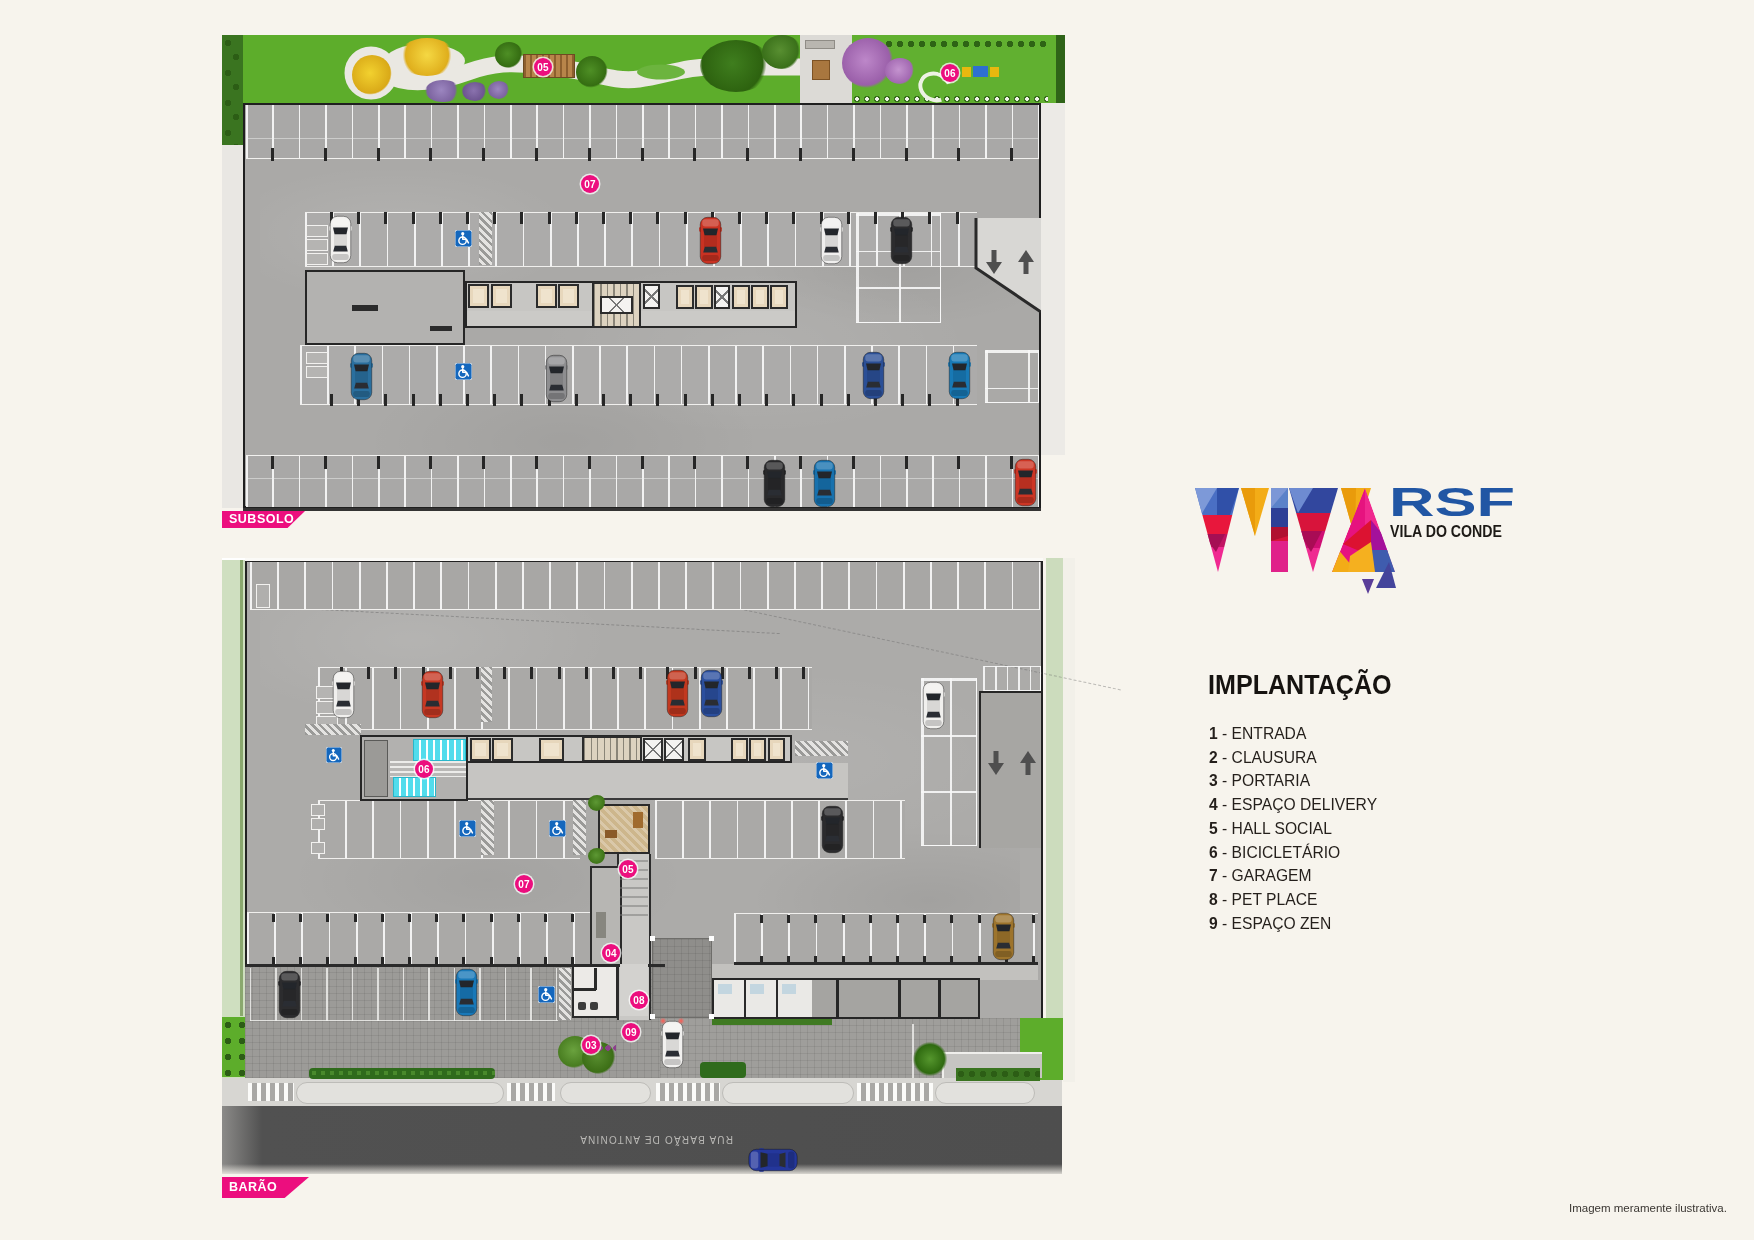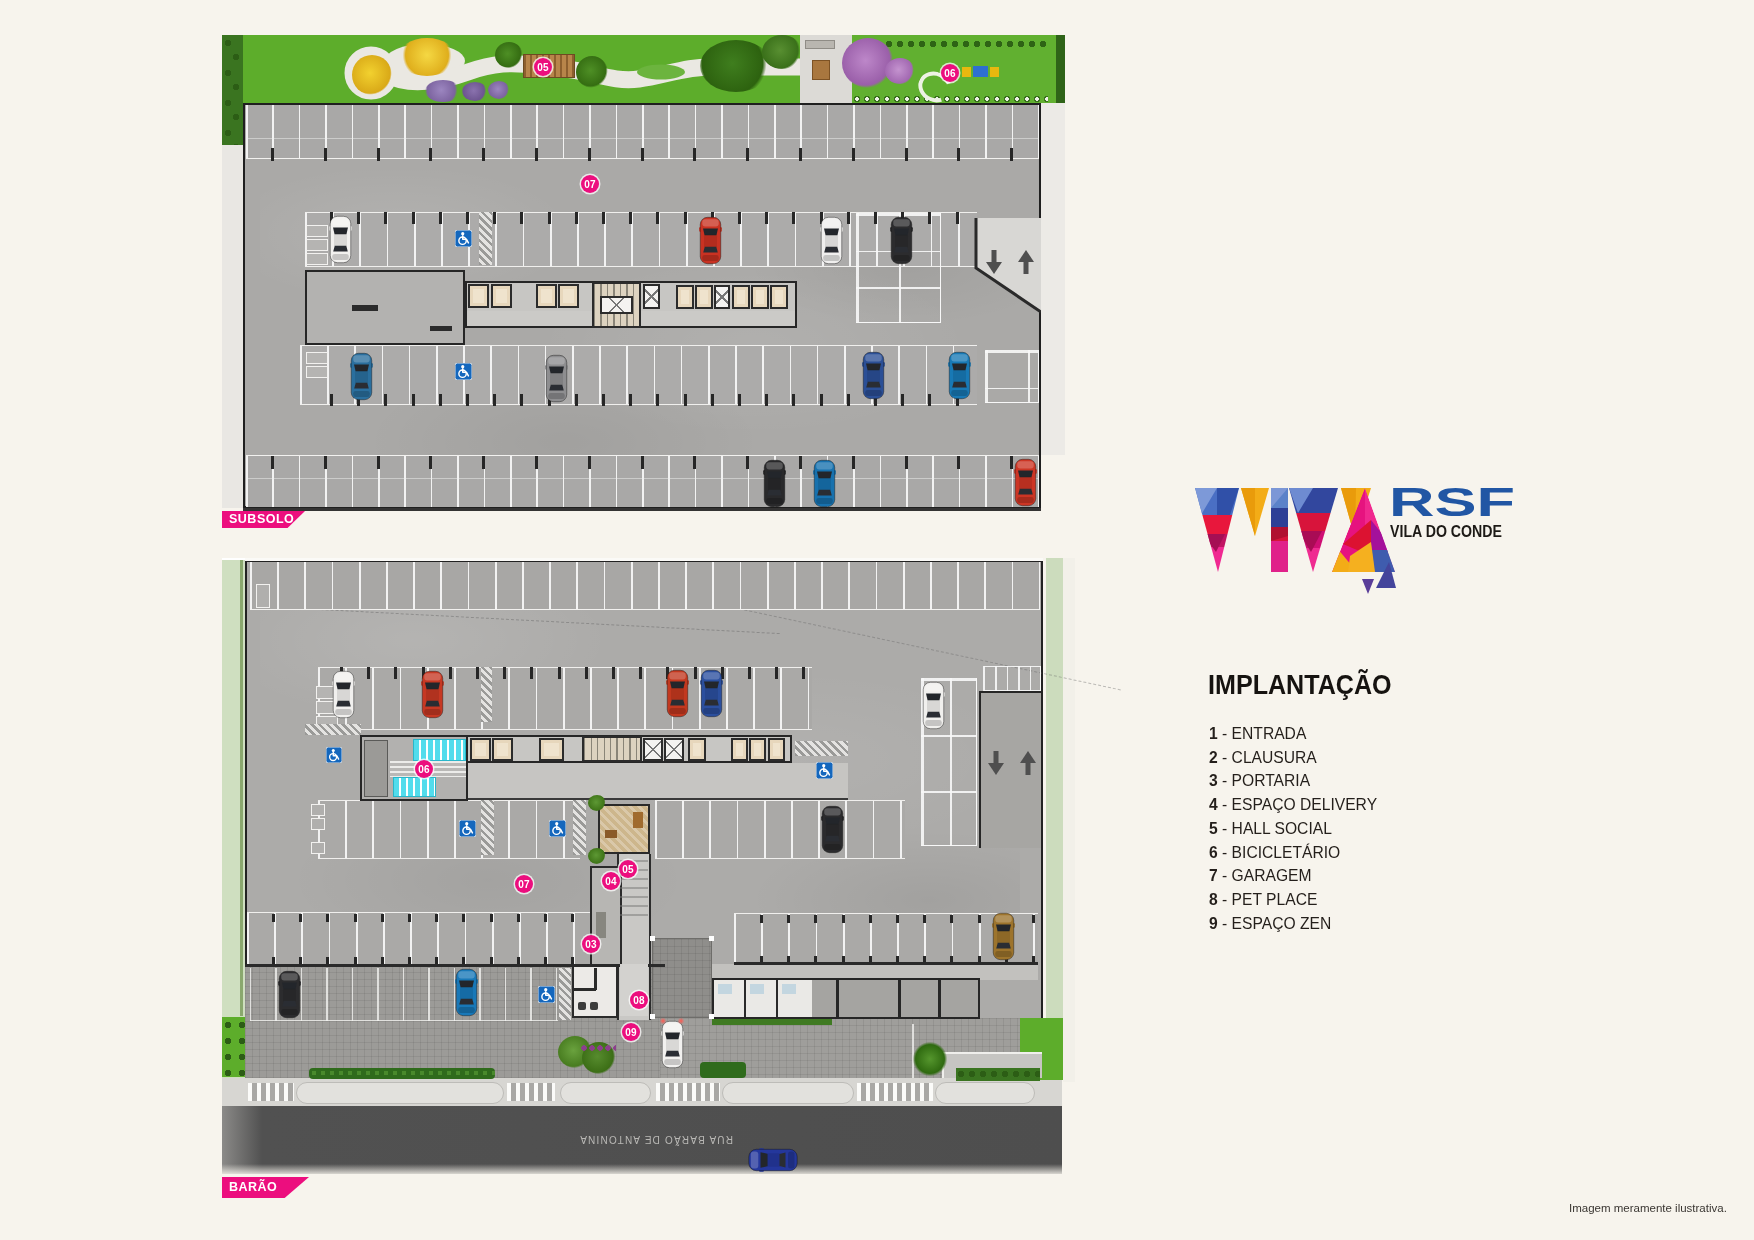--- a/index.html
+++ b/index.html
@@ -410,22 +410,22 @@
 <div class="a" style="left:222px;top:1106px;width:840px;height:68px;background:linear-gradient(90deg,#8b8a88 0,#515151 40px,#4e4e4e 100%)"></div>
 <div class="a" style="left:222px;top:1164px;width:840px;height:11px;background:linear-gradient(to bottom,rgba(247,244,237,0),rgba(247,244,237,.9))"></div>
 <div class="a" style="left:556px;top:1131px;width:200px;height:14px;color:#b9b8b5;font-size:10px;letter-spacing:1.2px;transform:rotate(180deg);text-align:center;z-index:21">RUA BARÃO DE ANTONINA</div>
 <svg class="a" style="left:748px;top:1148px;z-index:30" width="50" height="24" viewBox="0 0 50 24">
     <use href="#car" width="24" height="50" transform="translate(0,24) rotate(-90)" color="#24379c"></use>
   </svg>
 
 <div class="pin" style="left:415px;top:760px">06</div>
 <div class="pin" style="left:619px;top:860px">05</div>
 <div class="pin" style="left:515px;top:875px">07</div>
-<div class="pin" style="left:602px;top:872px">04</div>
-<div class="pin" style="left:582px;top:935px">03</div>
+<div class="pin" style="left:602px;top:944px">04</div>
+<div class="pin" style="left:582px;top:1036px">03</div>
 <div class="pin" style="left:630px;top:991px">08</div>
 <div class="pin" style="left:622px;top:1023px">09</div>
 
 <div class="ribbon" style="left:222px;top:1177px;width:80px;height:21px;line-height:21px;clip-path:polygon(0 0,100% 0,72% 100%,0 100%)">BARÃO</div>
 
 <svg class="a" style="left:1195px;top:486px" width="330" height="120" viewBox="0 0 330 120">
 
   <clipPath id="cV1">
       <polygon points="0,2 44,2 23,86"></polygon>
     </clipPath>

